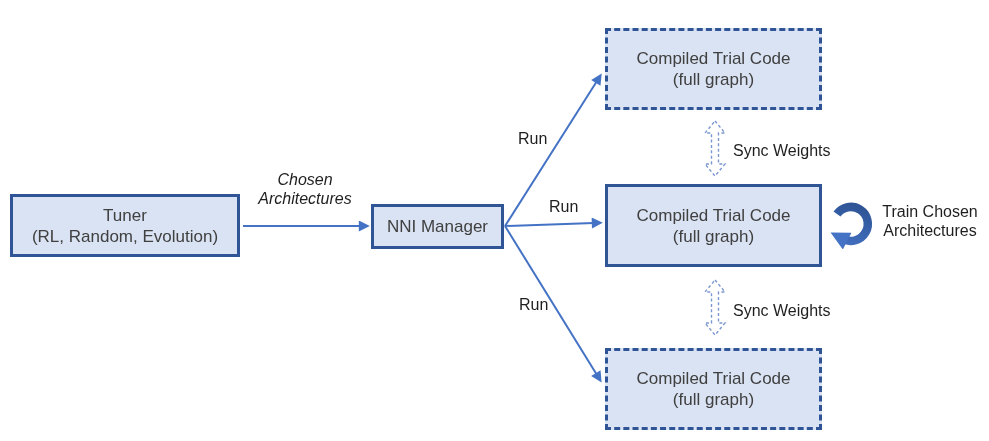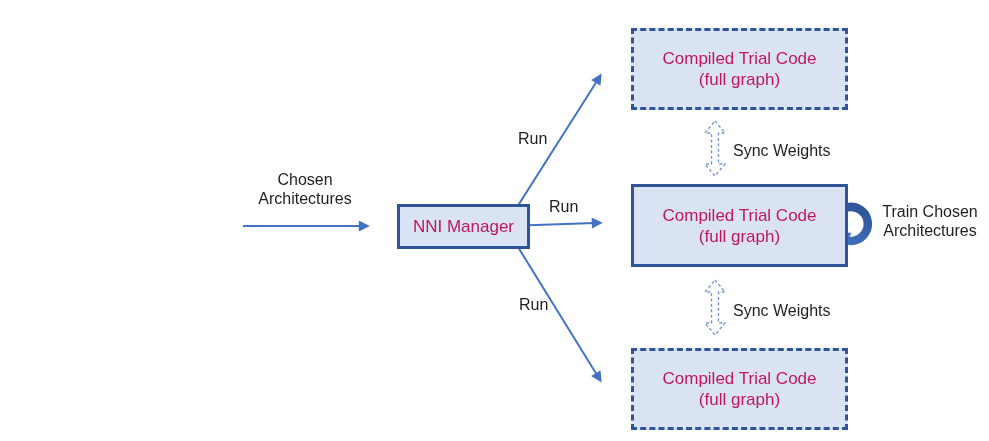--- a/index.html
+++ b/index.html
@@ -21,42 +21,41 @@
     box-sizing: border-box;
     background: #dae3f3;
     border: 3px solid #2f5597;
     display: flex;
     flex-direction: column;
     align-items: center;
     justify-content: center;
     text-align: center;
     font-size: 17px;
     line-height: 21px;
-    color: #be185d;
-    margin-left: 26px;
+    color: #404040;
   }
   .box.dashed { border-style: dashed; }
   .box .bline { white-space: nowrap; }
 
   #tuner-box   { left: 10px;  top: 194px; width: 230px; height: 63px; }
   #nni-box     { left: 371px; top: 204px; width: 133px; height: 45px; }
   #trial-top   { left: 605px; top: 28px;  width: 217px; height: 82px; }
   #trial-mid   { left: 605px; top: 184px; width: 217px; height: 83px; }
   #trial-bot   { left: 605px; top: 348px; width: 217px; height: 82px; }
 
   .edge-label {
     position: absolute;
     font-size: 16px;
     line-height: 19px;
     color: #1f1f1f;
     white-space: nowrap;
   }
   .edge-label.wrap { white-space: normal; text-align: center; }
 
-  #lbl-chosen  { left: 251px; top: 170px; width: 108px; }
+  #lbl-chosen  { left: 251px; top: 170px; width: 108px; font-style: italic; }
   #lbl-run-top { left: 518px; top: 129px; }
   #lbl-run-mid { left: 549px; top: 197px; }
   #lbl-run-bot { left: 519px; top: 295px; }
   #lbl-sync-top{ left: 733px; top: 141px; }
   #lbl-sync-bot{ left: 733px; top: 301px; }
   #lbl-train   { left: 877px; top: 202px; width: 106px; }
 
   #arrow-layer {
     position: absolute;
     left: 0; top: 0;
@@ -91,20 +90,24 @@
 
     <line x1="505" y1="226" x2="597" y2="375" stroke="#4472C4" stroke-width="2" marker-end="url(#arrowSmall)"></line>
 
     <path transform="translate(704,121)" d="M11 0 L21 12 L14.5 12 L14.5 43 L21 43 L11 55 L1 43 L7.5 43 L7.5 12 L1 12 Z" fill="none" stroke="#7B97CF" stroke-width="1.4" stroke-dasharray="3 2.4" stroke-linejoin="miter"></path>
 
     <path transform="translate(704,280)" d="M11 0 L21 12 L14.5 12 L14.5 43 L21 43 L11 55 L1 43 L7.5 43 L7.5 12 L1 12 Z" fill="none" stroke="#7B97CF" stroke-width="1.4" stroke-dasharray="3 2.4" stroke-linejoin="miter"></path>
 
     <path d="M837 214 A 17 17 0 1 1 843 239" fill="none" stroke="url(#curveGrad)" stroke-width="8.5" marker-end="url(#arrowBig)"></path>
   </svg>
 
+  <div class="box" id="tuner-box">
+    <span class="bline">Tuner</span>
+    <span class="bline">(RL, Random, Evolution)</span>
+  </div>
 
   <div class="box" id="nni-box">
     <span class="bline">NNI Manager</span>
   </div>
 
   <div class="box dashed" id="trial-top">
     <span class="bline">Compiled Trial Code</span>
     <span class="bline">(full graph)</span>
   </div>
 

